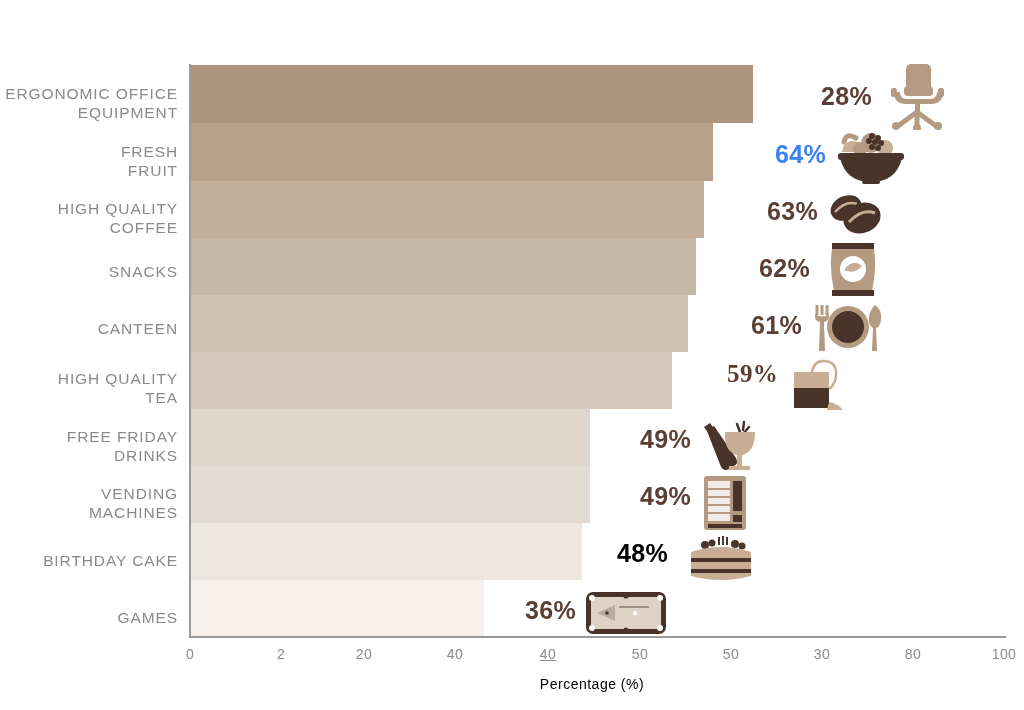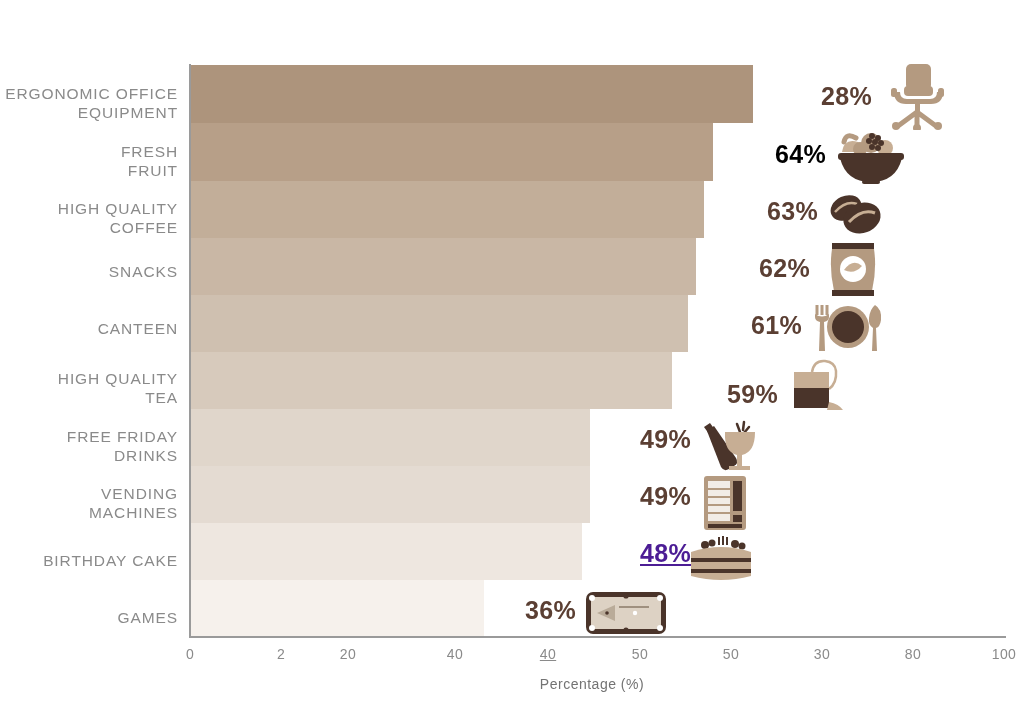--- a/index.html
+++ b/index.html
@@ -85,21 +85,21 @@
     letter-spacing: 0.4px;
   }
   #x-axis-title {
     position: absolute;
     top: 676px;
     left: 0;
     width: 1024px;
     text-align: center;
     padding-left: 160px;
     box-sizing: border-box;
-    color: #737373;
+    color: #000000;
     font-size: 14px;
     letter-spacing: 0.5px;
   }
 </style>
 </head>
 <body>
 
 <div id="chart-root">
 
   <div class="cat-label" style="top:84px;">ERGONOMIC OFFICE
@@ -124,28 +124,28 @@
   <div class="bar" style="top: 181px; height: 57px; width: 513.45px; background: rgb(194, 174, 153);"></div>
   <div class="bar" style="top: 238px; height: 57px; width: 505.3px; background: rgb(201, 183, 165);"></div>
   <div class="bar" style="top: 295px; height: 57px; width: 497.15px; background: rgb(207, 192, 176);"></div>
   <div class="bar" style="top: 352px; height: 57px; width: 480.85px; background: rgb(215, 202, 188);"></div>
   <div class="bar" style="top: 409px; height: 57px; width: 399.35px; background: rgb(224, 214, 203);"></div>
   <div class="bar" style="top: 466px; height: 57px; width: 399.35px; background: rgb(228, 219, 210);"></div>
   <div class="bar" style="top: 523px; height: 57px; width: 391.2px; background: rgb(238, 231, 224);"></div>
   <div class="bar" style="top: 580px; height: 56px; width: 293.4px; background: rgb(246, 241, 236);"></div>
 
   <div class="val-label" style="left: 821px; top: 82px; color: rgb(91, 63, 51);">28%</div>
-  <div class="val-label" style="left: 775px; top: 140px; color: #000000;">64%</div>
+  <div class="val-label" style="left: 775px; top: 140px; color: #3b82f6;">64%</div>
   <div class="val-label" style="left: 767px; top: 197px; color: rgb(91, 63, 51);">63%</div>
   <div class="val-label" style="left: 759px; top: 254px; color: rgb(91, 63, 51);">62%</div>
   <div class="val-label" style="left: 751px; top: 311px; color: rgb(91, 63, 51);">61%</div>
-  <div class="val-label" style="left: 727px; top: 380px; color: rgb(91, 63, 51);">59%</div>
+  <div class="val-label" style="left: 727px; top: 360px; color: rgb(91, 63, 51); font-family: Liberation Serif, serif;">59%</div>
   <div class="val-label" style="left: 640px; top: 425px; color: rgb(91, 63, 51);">49%</div>
   <div class="val-label" style="left: 640px; top: 482px; color: rgb(91, 63, 51);">49%</div>
-  <div class="val-label" style="left: 640px; top: 539px; color: #4c1d95; text-decoration: underline;">48%</div>
+  <div class="val-label" style="left: 617px; top: 539px; color: #000000;">48%</div>
   <div class="val-label" style="left: 525px; top: 596px; color: rgb(91, 63, 51);">36%</div>
 
   <div class="icon-wrap" style="left:886px;top:62px;">
     <svg width="62" height="68" viewBox="0 0 62 68">
       <rect x="20" y="2" width="25" height="26" rx="5" fill="#b49a80"></rect>
       <rect x="18" y="24" width="29" height="10" rx="4" fill="#b49a80"></rect>
       <path d="M8 30 q0 12 12 12 h25 q12 0 12 -12 h-6 q0 7 -7 7 h-23 q-7 0 -7 -7 z" fill="#b49a80"></path>
       <rect x="5" y="26" width="6" height="9" rx="2.5" fill="#b49a80"></rect>
       <rect x="52" y="26" width="6" height="9" rx="2.5" fill="#b49a80"></rect>
       <rect x="29" y="40" width="5" height="13" fill="#b49a80"></rect>
@@ -264,21 +264,21 @@
       <circle cx="41" cy="5" r="2.6" fill="#4a342a"></circle>
       <circle cx="41" cy="39" r="2.6" fill="#4a342a"></circle>
     </svg>
   </div>
 
   <div id="y-axis-line"></div>
   <div id="x-axis-line"></div>
 
   <div class="tick-label" style="left:190px;">0</div>
   <div class="tick-label" style="left:281px;">2</div>
-  <div class="tick-label" style="left:348px;">20</div>
+  <div class="tick-label" style="left:364px;">20</div>
   <div class="tick-label" style="left:455px;">40</div>
   <div class="tick-label" style="left:548px;text-decoration:underline;">40</div>
   <div class="tick-label" style="left:640px;">50</div>
   <div class="tick-label" style="left:731px;">50</div>
   <div class="tick-label" style="left:822px;">30</div>
   <div class="tick-label" style="left:913px;">80</div>
   <div class="tick-label" style="left:1004px;">100</div>
 
   <div id="x-axis-title">Percentage (%)</div>
 

